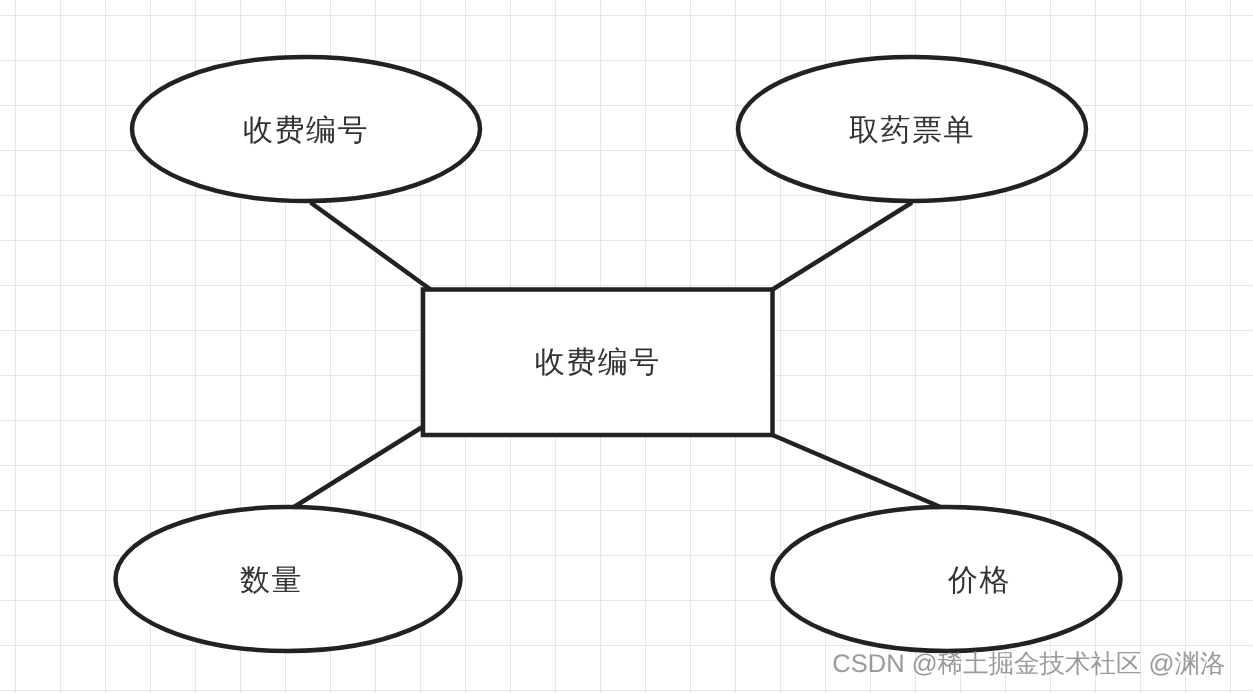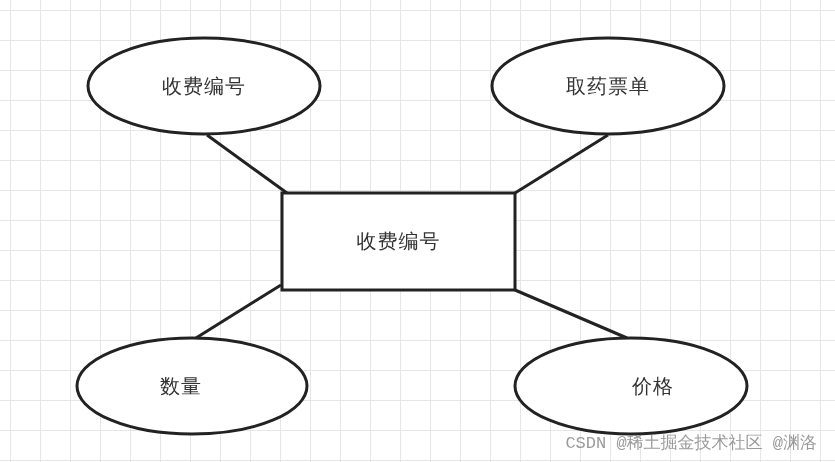--- a/index.html
+++ b/index.html
@@ -15,21 +15,21 @@
     }
     svg.diagram { position: absolute; left: 0; top: 0; }
     .node-label {
       position: absolute; display: flex; align-items: center; justify-content: center;
       font-size: 20px; color: #333333; font-weight: 400; letter-spacing: 1px;
       pointer-events: none;
     }
     .watermark {
       position: absolute; right: 18px; bottom: 8px;
       font-size: 17px; color: rgba(120,120,120,0.75);
-      font-family: Liberation Mono, monospace;
+      font-family: Liberation Sans, sans-serif;
     }
   </style>
 </head>
 <body>
 
 <svg class="diagram" width="835" height="462">
 
   <line x1="207" y1="135" x2="287" y2="193" stroke="#222" stroke-width="3"></line>
   <line x1="608" y1="135" x2="515" y2="193" stroke="#222" stroke-width="3"></line>
   <line x1="281" y1="285" x2="196" y2="338" stroke="#222" stroke-width="3"></line>

